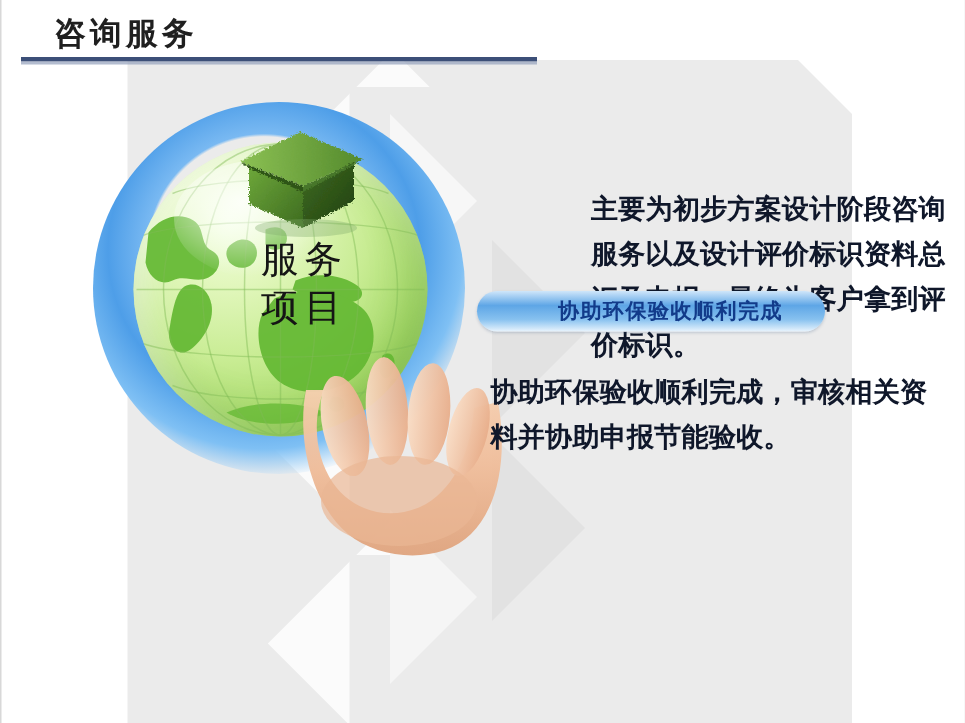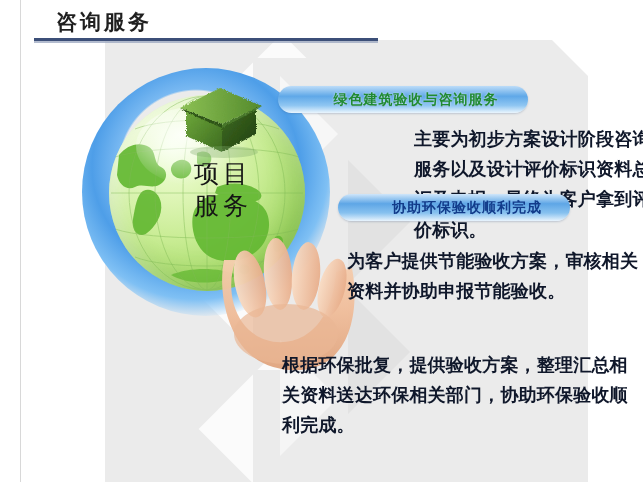--- a/index.html
+++ b/index.html
@@ -11,21 +11,20 @@
     font-family: "Liberation Sans", sans-serif;
     overflow: hidden;
     position: relative;
   }
 
   
   #slide {
     position: absolute;
     inset: 0;
     background: #ffffff;
-    margin-left: 20px;
   }
 
   
   .left-rule {
     position: absolute;
     left: 0; top: 0; bottom: 0;
     width: 1px;
     background: #d8d8d8;
   }
 
@@ -373,26 +372,24 @@
 
         <polygon points="52,48 86,30 86,56 52,74" fill="url(#gdark)"></polygon>
 
         <polygon points="10,30 16,34 52,50 52,46" fill="#2f5518"></polygon>
         <polygon points="92,28 86,32 52,50 52,46" fill="#47762a"></polygon>
       </g>
       <ellipse cx="54" cy="74" rx="34" ry="6" fill="#7fa86a" opacity=".35"></ellipse>
     </svg>
   </div>
 
-  <div class="pill p1">绿色建筑验收与咨询服务</div>
   <div class="para t1">主要为初步方案设计阶段咨询服务以及设计评价标识资料总汇及申报，最终为客户拿到评价标识。</div>
 
   <div class="pill p2">协助环保验收顺利完成</div>
-  <div class="para t2">为客户提供节能验收方案，审核相关资料并协助申报节能验收。</div>
-
-  <div class="para t3">根据环保批复，提供验收方案，整理汇总相关资料送达环保相关部门，协助环保验收顺利完成。</div>
+  <div class="para t2">协助环保验收顺利完成，审核相关资料并协助申报节能验收。</div>
+
 
   <div class="globe-label">
+    <div>服务</div>
     <div>项目</div>
-    <div>服务</div>
   </div>
 
 </div>
 
 </body></html>

